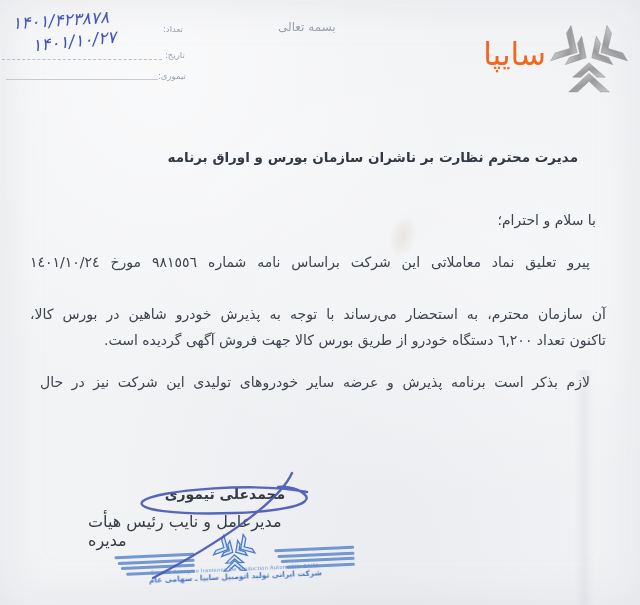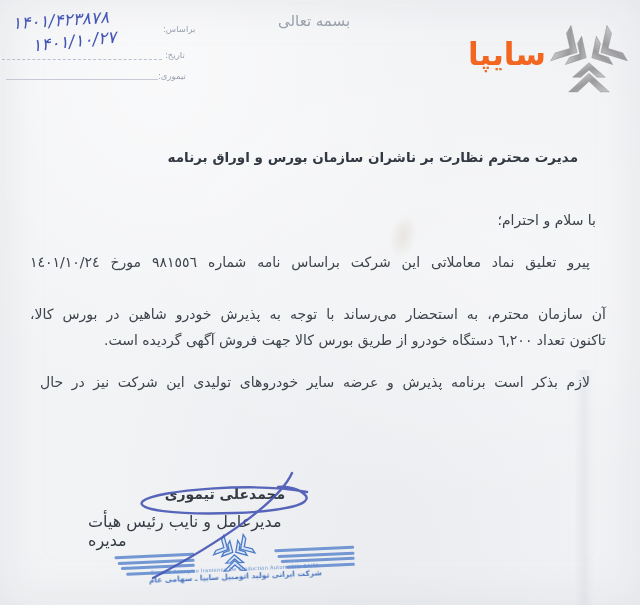--- a/index.html
+++ b/index.html
@@ -10,24 +10,24 @@
     background-image:
       radial-gradient(ellipse at 25% 12%, rgba(255,255,255,.55), transparent 45%),
       radial-gradient(ellipse at 75% 45%, rgba(255,255,255,.35), transparent 50%),
       radial-gradient(ellipse at 60% 90%, rgba(222,225,230,.35), transparent 55%);
     font-family:"DejaVu Sans", sans-serif;
     direction:rtl;
   }
   .page::after{content:"";position:absolute;inset:0;pointer-events:none;
     box-shadow:inset 0 0 46px rgba(176,181,191,.22);}
   
-  .bismillah{position:absolute;top:12px;left:278px;font-size:15px;color:#99a0ac;letter-spacing:1px;}
+  .bismillah{position:absolute;top:20px;left:278px;font-size:12px;color:#99a0ac;letter-spacing:1px;}
   .logo-block{position:absolute;top:20px;right:6px;width:180px;height:80px;}
   .logo-mark{position:absolute;top:2px;right:4px;}
-  .wordmark{position:absolute;top:16px;right:88px;font-size:31px;font-weight:bold;color:#f2661f;letter-spacing:0;}
+  .wordmark{position:absolute;top:16px;right:88px;font-size:31px;font-weight:normal;color:#f2661f;letter-spacing:0;}
   .ref-block{position:absolute;top:0;right:448px;left:0;height:100px;font-size:8.5px;color:#99a1b1;}
   .ref-label{position:absolute;top:24px;left:163px;}
   .date-label{position:absolute;top:50px;left:165px;}
   .att-label{position:absolute;top:71px;left:158px;}
   .date-rule{position:absolute;top:59px;left:2px;width:160px;border-top:1px dashed #b9c0cd;}
   .att-rule{position:absolute;top:79px;left:6px;width:152px;border-top:1px solid #c5cad4;}
   .hand{position:absolute;color:#4254b6;font-size:17px;letter-spacing:2px;font-style:italic;white-space:nowrap;}
   .hand-ref{top:10px;left:12px;transform:rotate(-4deg);}
   .hand-date{top:31px;left:32px;transform:rotate(-6deg);}
   
@@ -87,21 +87,21 @@
             <path d="M -25,40 L 0,17 L 25,40 L 14,40 L 0,27 L -14,40 Z"></path>
             <path d="M -20,22 L 0,4 L 20,22 L 10,22 L 0,13 L -10,22 Z"></path>
           </g>
         </g>
       </g>
     </svg>
     <div class="wordmark">سایپا</div>
   </div>
 
   <div class="ref-block">
-    <span class="ref-label">براساس:</span>
+    <span class="ref-label">تعداد:</span>
     <span class="date-label">تاریخ:</span>
     <span class="att-label">تیموری:</span>
     <span class="date-rule"></span>
     <span class="att-rule"></span>
     <span class="hand hand-ref">۱۴۰۱/۴۲۳۸۷۸</span>
     <span class="hand hand-date">۱۴۰۱/۱۰/۲۷</span>
   </div>
 
   <div class="stain"></div>
   <div class="fold"></div>

